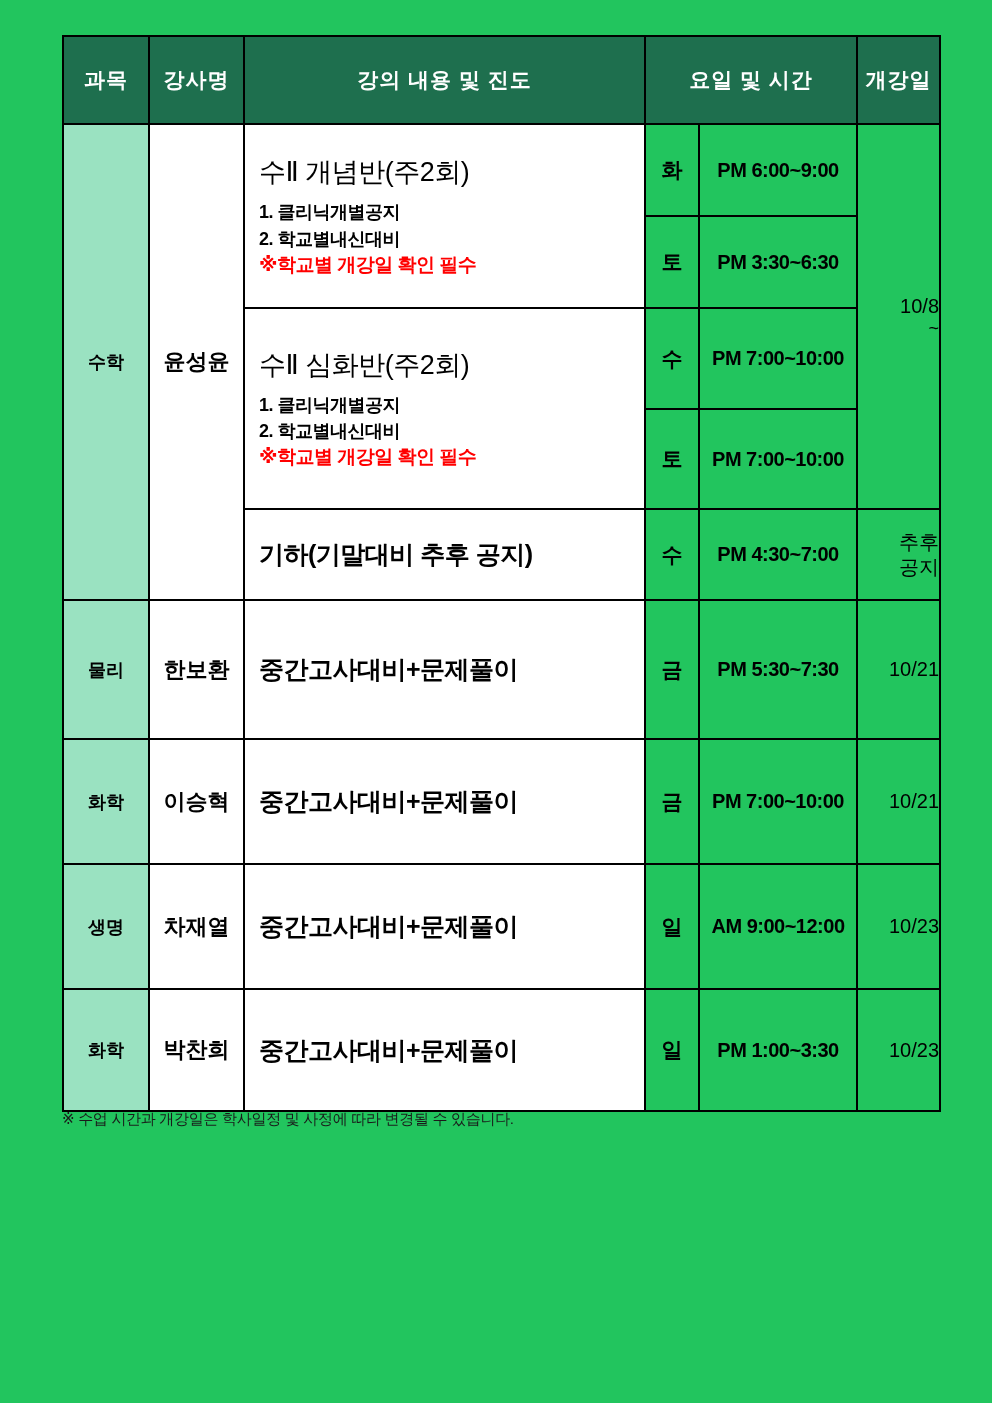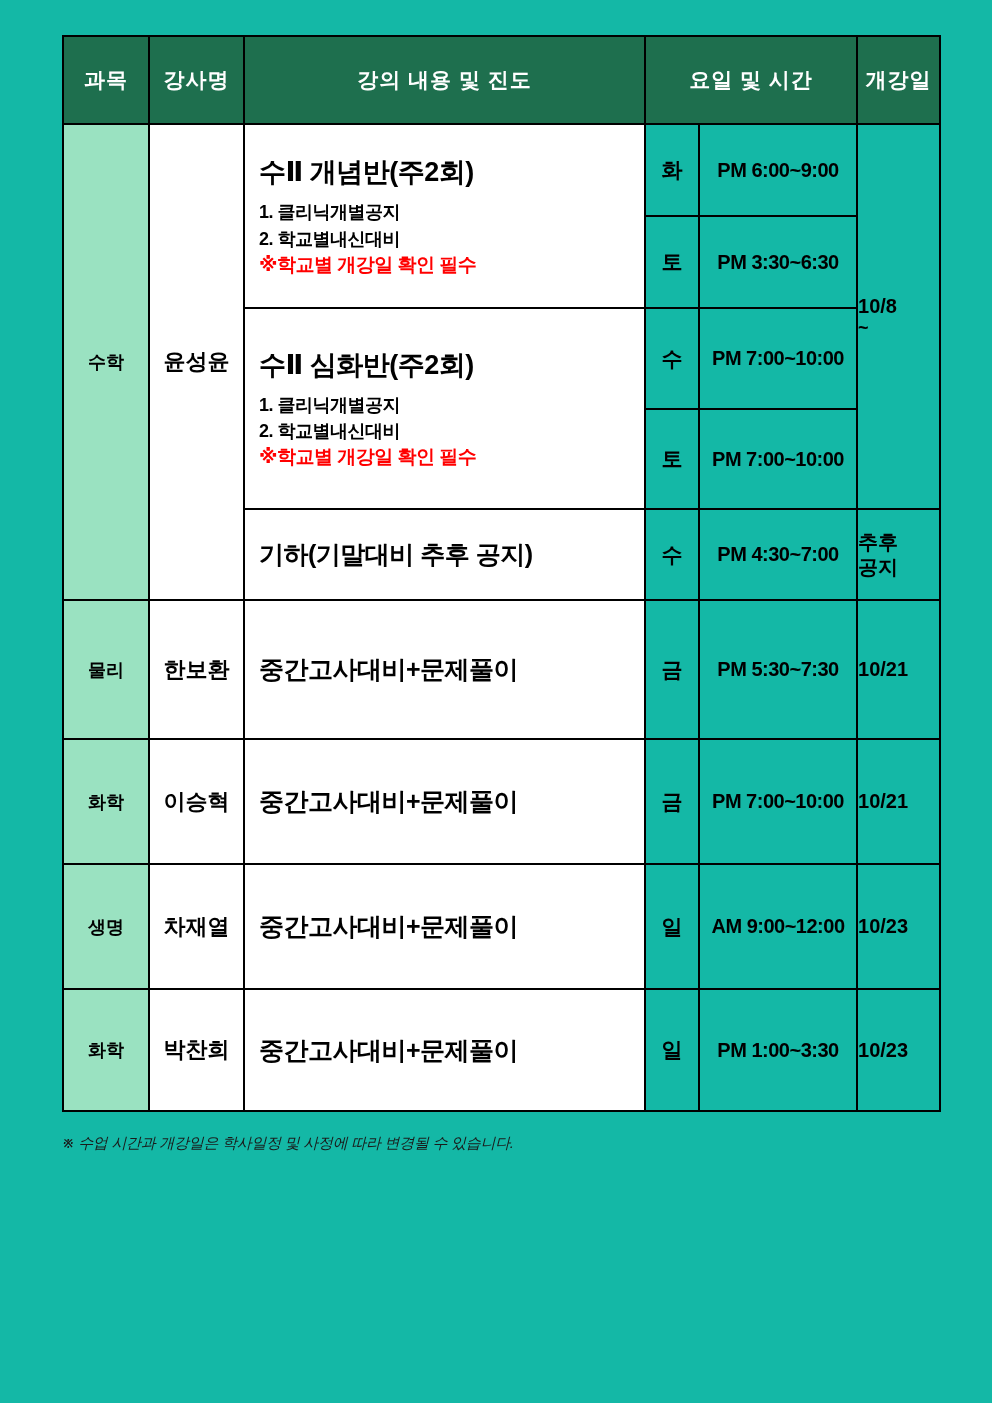--- a/index.html
+++ b/index.html
@@ -5,21 +5,21 @@
   * { margin: 0; padding: 0; box-sizing: border-box; }
   html, body { background: #ffffff; }
   body {
     font-family: "Liberation Sans", "DejaVu Sans", sans-serif;
     color: #000;
   }
   .page {
     position: relative;
     width: 992px;
     height: 1403px;
-    background: #14b8a6;
+    background: #22c55e;
     overflow: hidden;
     padding-left: 12px;
   }
   .table-wrap {
     position: absolute;
     left: 62px;
     top: 35px;
     width: 877px;
   }
   table.schedule {
@@ -63,21 +63,21 @@
     font-size: 22px;
     text-align: center;
   }
   td.content-cell {
     background: #ffffff;
     text-align: left;
     padding-left: 14px;
     padding-right: 8px;
   }
   .class-title {
-    font-weight: bold;
+    font-weight: normal;
     font-size: 27px;
     margin-bottom: 9px;
     letter-spacing: -0.5px;
   }
   .class-line {
     font-weight: bold;
     font-size: 18px;
     line-height: 1.45;
     letter-spacing: -0.5px;
   }
@@ -100,32 +100,31 @@
   }
   td.time-cell {
     font-weight: bold;
     font-size: 20px;
     text-align: center;
     letter-spacing: -0.5px;
     white-space: nowrap;
     margin-top: 20px;
   }
   td.start-cell {
-    font-weight: bold;
+    font-weight: normal;
     font-size: 20px;
-    text-align: left;
+    text-align: right;
     line-height: 1.25;
   }
   .tilde { font-size: 18px; line-height: 1.1; }
   .footnotes {
     position: absolute;
     left: 62px;
-    top: 1132px;
+    top: 1108px;
     width: 860px;
-    font-style: italic;
   }
   .footnote-line {
     font-size: 15px;
     color: #1a1a1a;
     line-height: 1.4;
     letter-spacing: -0.3px;
   }
 </style>
 </head>
 <body>

